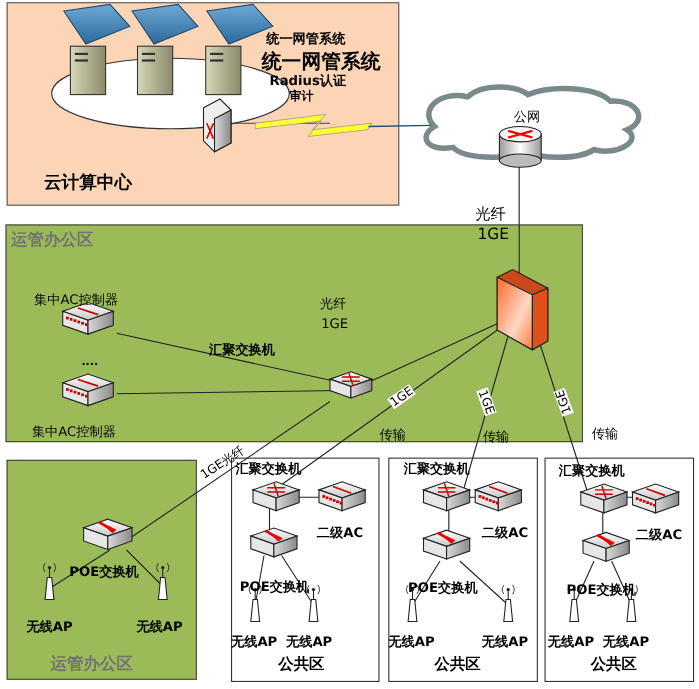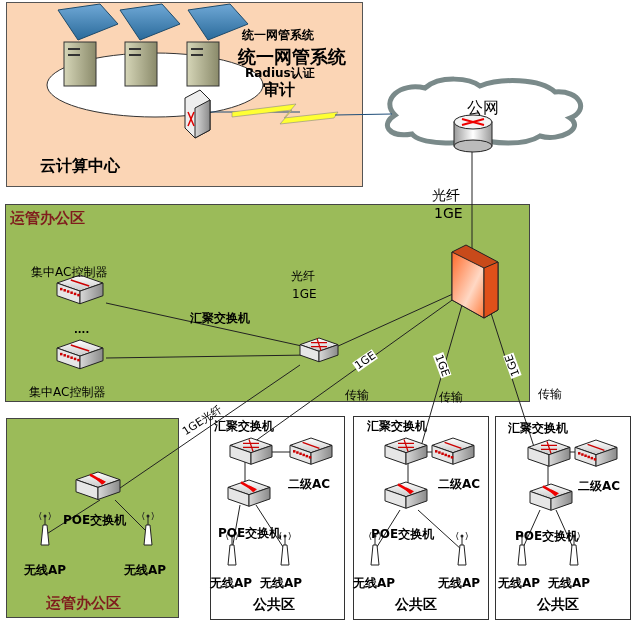--- a/index.html
+++ b/index.html
@@ -1,20 +1,20 @@
 <!DOCTYPE html>
 <html><head>
 <meta charset="utf-8">
 <style>
   html,body{margin:0;padding:0;background:#ffffff;}
   body{width:635px;height:626px;position:relative;overflow:hidden;font-family:"DejaVu Sans","Liberation Sans",sans-serif;}
   .zone{position:absolute;box-sizing:border-box;border:1px solid #333;}
   .lbl{position:absolute;white-space:nowrap;font-size:12px;color:#000;line-height:1;}
   .b{font-weight:bold;}
-  .red{color:#7f1d1d;}
+  .red{color:#737373;}
   svg{position:absolute;left:0;top:0;}
 </style>
 </head>
 <body>
 
 <div class="zone" style="left:6px;top:2px;width:58px;height:0;border:none;"></div>
 <div class="zone" style="left:6px;top:2px;width:357px;height:185px;background:#fbd5b5;border-color:#555;"></div>
 <div class="zone" style="left:5px;top:204px;width:525px;height:198px;background:#9bbb59;border-color:#444;"></div>
 <div class="zone" style="left:6px;top:418px;width:173px;height:200px;background:#9bbb59;border-color:#444;"></div>
 <div class="zone" style="left:210px;top:416px;width:135px;height:204px;background:#fff;"></div>
@@ -282,24 +282,24 @@
         <line x1="574" y1="545" x2="574" y2="537" stroke="#222"></line>
         <circle cx="574" cy="536" r="1.5" fill="#222"></circle>
         <path d="M570,532 Q567,536 570,540 M578,532 Q581,536 578,540" stroke="#222" fill="none" stroke-width="0.8"></path>
       </g>
     </g>
 </svg>
 
 <div class="lbl b" style="left:242px;top:29px;font-size:12px;">统一网管系统</div>
 <div class="lbl b" style="left:238px;top:48px;font-size:18px;">统一网管系统</div>
 <div class="lbl b" style="left:245px;top:67px;font-size:12px;">Radius认证</div>
-<div class="lbl b" style="left:263px;top:82px;font-size:16px;">审计</div>
+<div class="lbl b" style="left:263px;top:82px;font-size:11px;">审计</div>
 <div class="lbl b" style="left:40px;top:158px;font-size:16px;">云计算中心</div>
 
-<div class="lbl" style="left:467px;top:100px;font-size:16px;">公网</div>
+<div class="lbl" style="left:467px;top:100px;font-size:12px;">公网</div>
 <div class="lbl" style="left:432px;top:188px;font-size:14px;">光纤</div>
 <div class="lbl" style="left:434px;top:206px;font-size:14px;">1GE</div>
 
 <div class="lbl b red" style="left:10px;top:211px;font-size:15px;">运管办公区</div>
 <div class="lbl" style="left:31px;top:266px;font-size:12px;">集中AC控制器</div>
 <div class="lbl b" style="left:74px;top:325px;font-size:10px;">....</div>
 <div class="lbl" style="left:29px;top:386px;font-size:12px;">集中AC控制器</div>
 <div class="lbl b" style="left:190px;top:312px;font-size:12px;">汇聚交换机</div>
 <div class="lbl" style="left:291px;top:270px;font-size:12px;">光纤</div>
 <div class="lbl" style="left:292px;top:288px;font-size:12px;">1GE</div>

